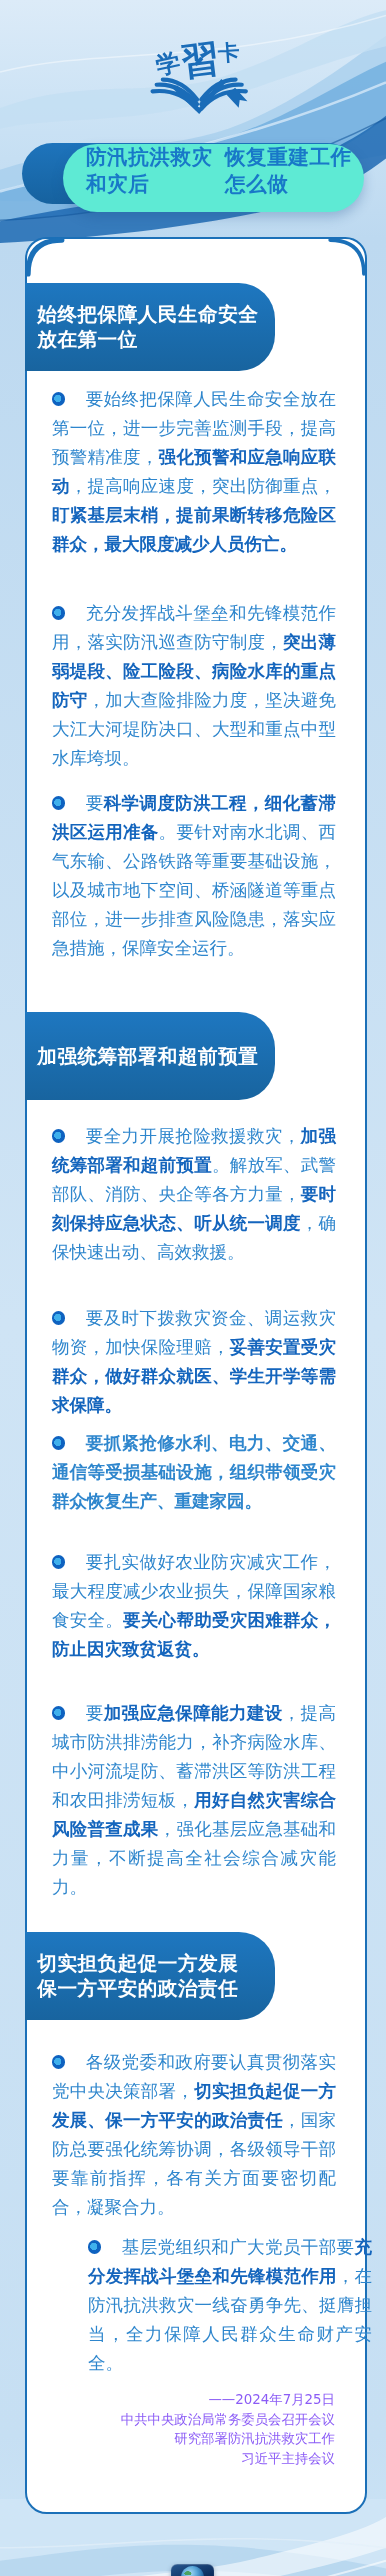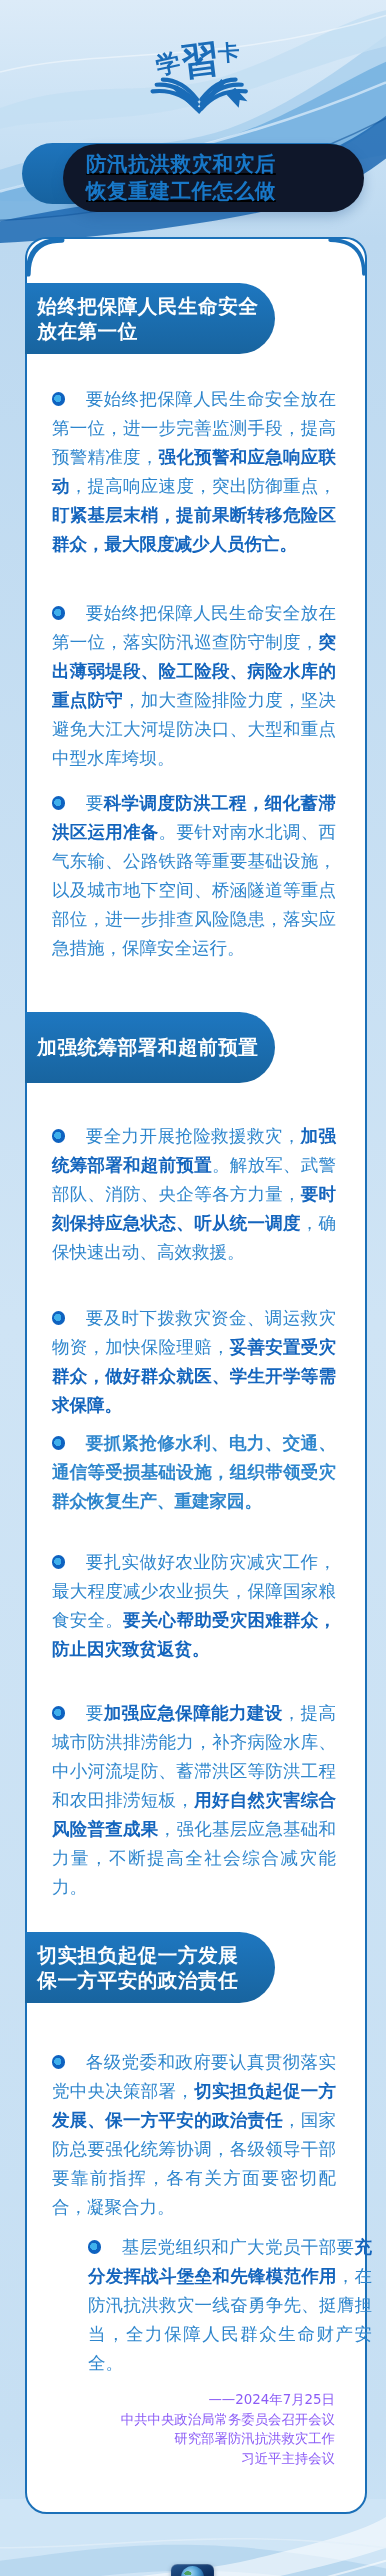--- a/index.html
+++ b/index.html
@@ -21,33 +21,33 @@
     font-weight:700;color:#1a6cb8;line-height:1;}
   #logo-char-0{left:9.3px;top:13.4px;font-size:24px;transform:rotate(-12deg);}
   #logo-char-1{left:34px;top:2.1px;font-size:38px;transform:rotate(-7deg);}
   #logo-char-2{left:71px;top:3.1px;font-size:21.6px;transform:rotate(-4deg);}
   #logo-book{position:absolute;left:1px;top:37px;}
 
   
   #title-back-pill{left:22px;top:143px;width:336px;height:61px;border-radius:31px;
     background:linear-gradient(180deg,#1e74bc,#16629f);}
   #title-pill{left:63px;top:144px;width:301px;height:68px;border-radius:34px;
-    background:#0f172a;box-shadow:0 5.2px 11.3px rgba(25,80,140,.28);
-    display:flex;flex-direction:column;justify-content:center;padding-left:23px;box-sizing:border-box;text-decoration:underline;}
+    background:#5eead4;box-shadow:0 5.2px 11.3px rgba(25,80,140,.28);
+    display:flex;flex-direction:row;justify-content:center;padding-left:23px;box-sizing:border-box;}
   .title-line{font-size:20.6px;font-weight:700;color:#1878c8;line-height:27px;letter-spacing:0.5px;}
 
   
   #card{left:25px;top:237px;width:342px;height:2277px;background:#ffffff;
     border:2.1px solid #1b70b8;border-radius:21.6px;box-sizing:border-box;position:absolute;}
   .corner-accent{position:absolute;width:43px;height:43px;pointer-events:none;}
   #corner-tl{left:-4.1px;top:-4.1px;}
   #corner-tr{right:-4.1px;top:-4.1px;transform:scaleX(-1);}
 
   
-  .section-pill{position:absolute;left:-2.1px;width:250px;height:71px;
+  .section-pill{position:absolute;left:-2.1px;width:250px;height:88px;
     background:linear-gradient(180deg,#1e77c0,#18649f);
     border-radius:0 36px 36px 0;
     display:flex;flex-direction:column;justify-content:center;
     padding-left:12.4px;box-sizing:border-box;}
   .section-pill .pill-line{color:#ffffff;font-family:"DejaVu Serif","Liberation Serif",serif;
     font-weight:700;font-size:19.6px;line-height:25px;letter-spacing:0.5px;white-space:nowrap;}
   .pill-line:empty{display:none;}
   #pill-s0{top:44px;}
   #pill-s1{top:773px;}
   #pill-s2{top:1693px;}
@@ -138,21 +138,21 @@
   <div id="pill-s1" class="section-pill">
     <div class="pill-line">加强统筹部署和超前预置</div>
 
   </div>
   <div id="pill-s2" class="section-pill">
     <div class="pill-line">切实担负起促一方发展</div>
     <div class="pill-line">保一方平安的政治责任</div>
   </div>
 
   <p id="b0" class="bullet"><span class="bullet-marker"></span><span>要始终把保障人民生命安全放在第一位，进一步完善监测手段，提高预警精准度，</span><span class="b">强化预警和应急响应联动</span><span>，提高响应速度，突出防御重点，</span><span class="b">盯紧基层末梢，提前果断转移危险区群众，最大限度减少人员伤亡。</span></p>
-  <p id="b1" class="bullet"><span class="bullet-marker"></span><span>要始终把保障人民生命安全放在第一位，落实防汛巡查防守制度，</span><span class="b">突出薄弱堤段、险工险段、病险水库的重点防守</span><span>，加大查险排险力度，坚决避免大江大河堤防决口、大型和重点中型水库垮坝。</span></p>
+  <p id="b1" class="bullet"><span class="bullet-marker"></span><span>充分发挥战斗堡垒和先锋模范作用，落实防汛巡查防守制度，</span><span class="b">突出薄弱堤段、险工险段、病险水库的重点防守</span><span>，加大查险排险力度，坚决避免大江大河堤防决口、大型和重点中型水库垮坝。</span></p>
   <p id="b2" class="bullet"><span class="bullet-marker"></span><span>要</span><span class="b">科学调度防洪工程，细化蓄滞洪区运用准备</span><span>。要针对南水北调、西气东输、公路铁路等重要基础设施，以及城市地下空间、桥涵隧道等重点部位，进一步排查风险隐患，落实应急措施，保障安全运行。</span></p>
   <p id="b3" class="bullet"><span class="bullet-marker"></span><span>要全力开展抢险救援救灾，</span><span class="b">加强统筹部署和超前预置</span><span>。解放军、武警部队、消防、央企等各方力量，</span><span class="b">要时刻保持应急状态、听从统一调度</span><span>，确保快速出动、高效救援。</span></p>
   <p id="b4" class="bullet"><span class="bullet-marker"></span><span>要及时下拨救灾资金、调运救灾物资，加快保险理赔，</span><span class="b">妥善安置受灾群众，做好群众就医、学生开学等需求保障。</span></p>
   <p id="b5" class="bullet"><span class="bullet-marker"></span><span>要抓紧抢修水利、电力、交通、通信等受损基础设施，组织带领受灾群众恢复生产、重建家园。</span></p>
   <p id="b7" class="bullet"><span class="bullet-marker"></span><span>要</span><span class="b">加强应急保障能力建设</span><span>，提高城市防洪排涝能力，补齐病险水库、中小河流堤防、蓄滞洪区等防洪工程和农田排涝短板，</span><span class="b">用好自然灾害综合风险普查成果</span><span>，强化基层应急基础和力量，不断提高全社会综合减灾能力。</span></p>
   <p id="b6" class="bullet"><span class="bullet-marker"></span><span>要扎实做好农业防灾减灾工作，最大程度减少农业损失，保障国家粮食安全。</span><span class="b">要关心帮助受灾困难群众，防止因灾致贫返贫。</span></p>
   <p id="b8" class="bullet"><span class="bullet-marker"></span><span>各级党委和政府要认真贯彻落实党中央决策部署，</span><span class="b">切实担负起促一方发展、保一方平安的政治责任</span><span>，国家防总要强化统筹协调，各级领导干部要靠前指挥，各有关方面要密切配合，凝聚合力。</span></p>
   <p id="b9" class="bullet"><span class="bullet-marker"></span><span>基层党组织和广大党员干部要</span><span class="b">充分发挥战斗堡垒和先锋模范作用</span><span>，在防汛抗洪救灾一线奋勇争先、挺膺担当，全力保障人民群众生命财产安全。</span></p>
 
   <div id="attribution">

